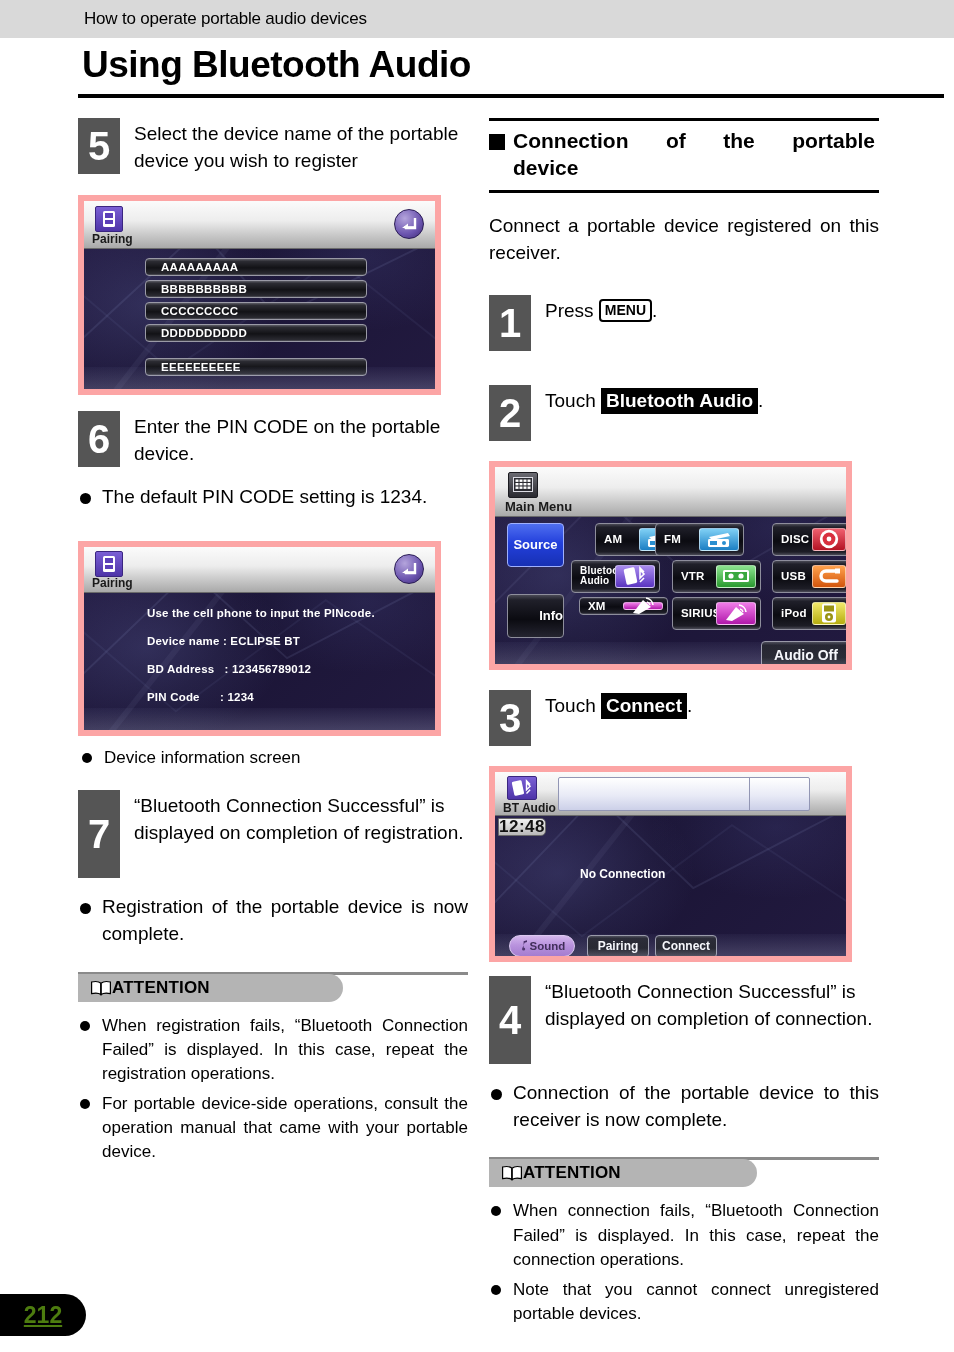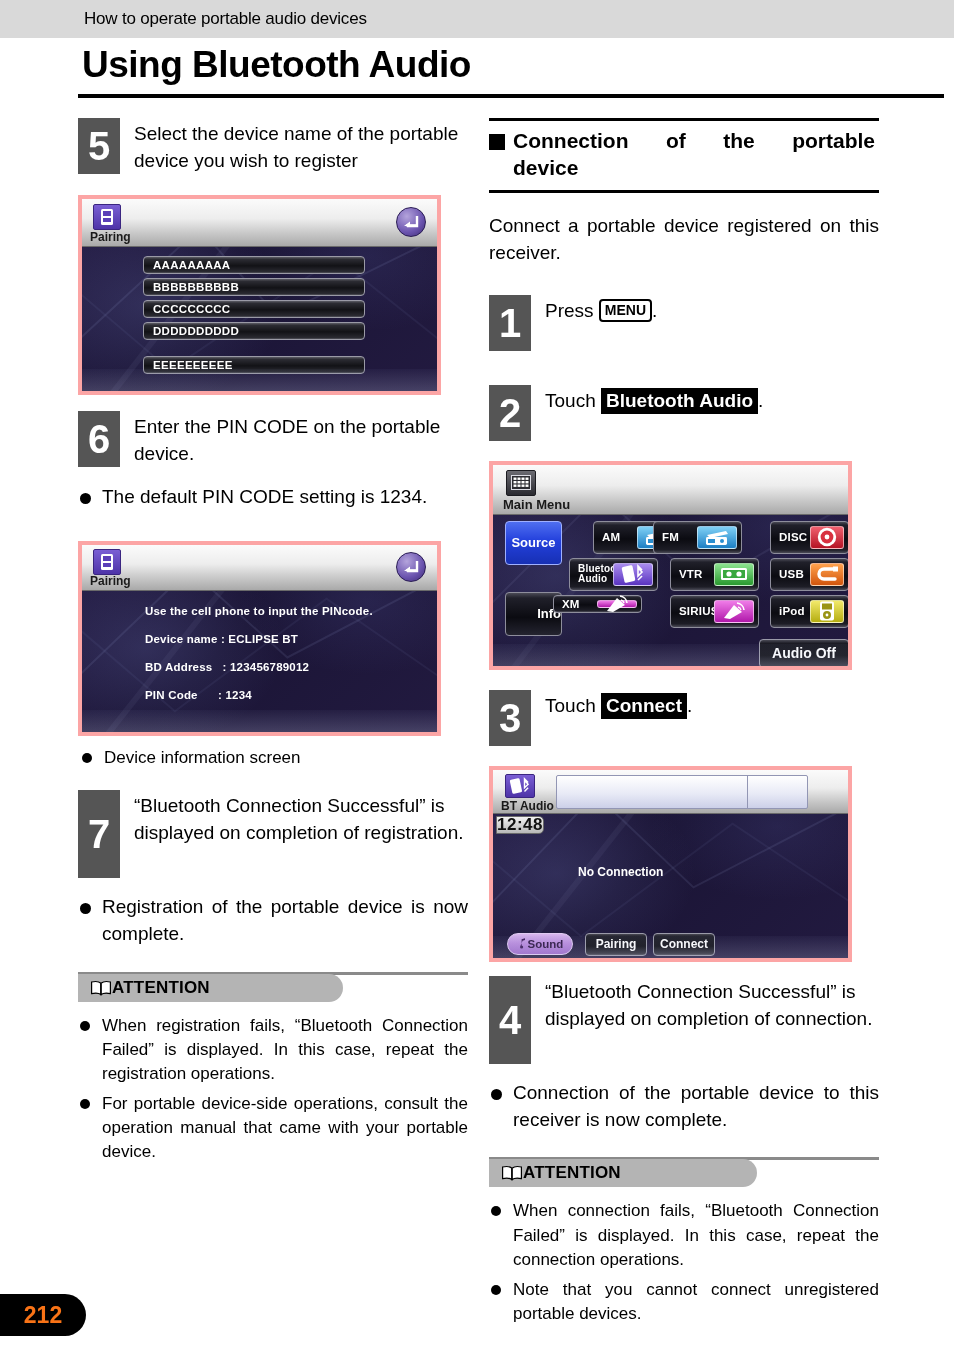--- a/index.html
+++ b/index.html
@@ -134,21 +134,21 @@
     border-radius: 0 14px 14px 0;
     display: flex; align-items: center;
   }
   .attn-pill.wide { width: 268px; }
   .book-icon { margin-left: 12px; width: 22px; height: 16px; }
   .attn-label { font-size: 17px; font-weight: bold; letter-spacing: 0.2px; }
 
   
   .screen {
     position: relative;
-    border: 4px solid #fca5a5;
+    border: 6px solid #fca5a5;
     background: #ef4444;
     overflow: hidden;
   }
   .screen-bg {
     position: absolute; inset: 0;
     background:
       radial-gradient(ellipse 60% 80% at 18% 55%, rgba(120,130,200,0.22), transparent 65%),
       radial-gradient(ellipse 55% 60% at 80% 30%, rgba(90,95,170,0.18), transparent 65%),
       linear-gradient(135deg, #241c44 0%, #1b1536 45%, #221a40 100%);
   }
@@ -176,21 +176,21 @@
     border: 1px solid #2a1c55;
     display: flex; align-items: center; justify-content: center;
   }
   .dev-list-item {
     position: absolute;
     background: linear-gradient(to bottom, #5d5d66 0%, #2c2c33 14%, #121216 55%, #2a2a31 92%, #56565e 100%);
     border: 1px solid #9a9aa6;
     border-radius: 4px;
     color: #fff; font-size: 11.5px; font-weight: bold;
     display: flex; align-items: center;
-    padding-left: 9px;
+    padding-left: 15px;
     letter-spacing: 0.3px;
   }
   .dev-info-line {
     position: absolute;
     color: #fff; font-size: 11.5px; font-weight: bold;
     letter-spacing: .2px;
     white-space: pre;
   }
   .scr-bottom-smudge {
     position: absolute; left: 0; bottom: 0; width: 100%; height: 22px;
@@ -274,24 +274,24 @@
     border-radius: 11px;
     color: #2a1440; font-size: 11.5px; font-weight: bold;
     display: flex; align-items: center; justify-content: center;
     gap: 2px;
   }
 
   
   .page-num {
     position: absolute; left: 0; bottom: 16px;
     width: 86px; height: 42px;
-    background: #000; color: #f97316;
+    background: #000; color: #4d7c0f;
     border-radius: 0 21px 21px 0;
     display: flex; align-items: center; justify-content: center;
-    font-size: 23px; font-weight: bold;
+    font-size: 23px; font-weight: bold; text-decoration: underline;
   }
 
   .sp6  { height: 6px; }
   .sp10 { height: 10px; }
   .sp14 { height: 14px; }
   .sp16 { height: 16px; }
   .sp20 { height: 20px; }
   .sp24 { height: 24px; }
   .sp28 { height: 28px; }
   .sp34 { height: 34px; }
@@ -553,21 +553,21 @@
       <div class="mm-tile" style="left:277px;top:93px;width:79px;height:33px;">
         <span class="mm-tile-label">USB</span>
         <span class="mm-sq" style="background:linear-gradient(to bottom,#ffa24d,#d2550c);width:34px;">
           <svg width="24" height="18" viewBox="0 0 24 18">
             <path d="M20 4 L9 4 A5 5 0 0 0 9 14 L20 14" stroke="#ffffff" stroke-width="3.4" fill="none" stroke-linecap="round"></path>
             <rect x="18" y="1.5" width="5" height="5" fill="#ffffff"></rect>
           </svg>
         </span>
       </div>
 
-      <div class="mm-tile" style="left:60px;top:130px;width:89px;height:18px;text-align:center;">
+      <div class="mm-tile" style="left:84px;top:130px;width:89px;height:18px;text-align:center;">
         <span class="mm-tile-label">XM</span>
         <span class="mm-sq" style="background:linear-gradient(to bottom,#f07ce8,#b018aa);">
           <svg width="26" height="20" viewBox="0 0 26 20">
             <path d="M3 17 L13 4 L21 11 L9 18 Z" fill="#ffffff"></path>
             <path d="M16 2 A8 8 0 0 1 23 9" stroke="#ffffff" stroke-width="1.6" fill="none"></path>
             <path d="M17 6 A4 4 0 0 1 20 9" stroke="#ffffff" stroke-width="1.4" fill="none"></path>
           </svg>
         </span>
       </div>
       <div class="mm-tile" style="left:177px;top:130px;width:89px;height:33px;">

